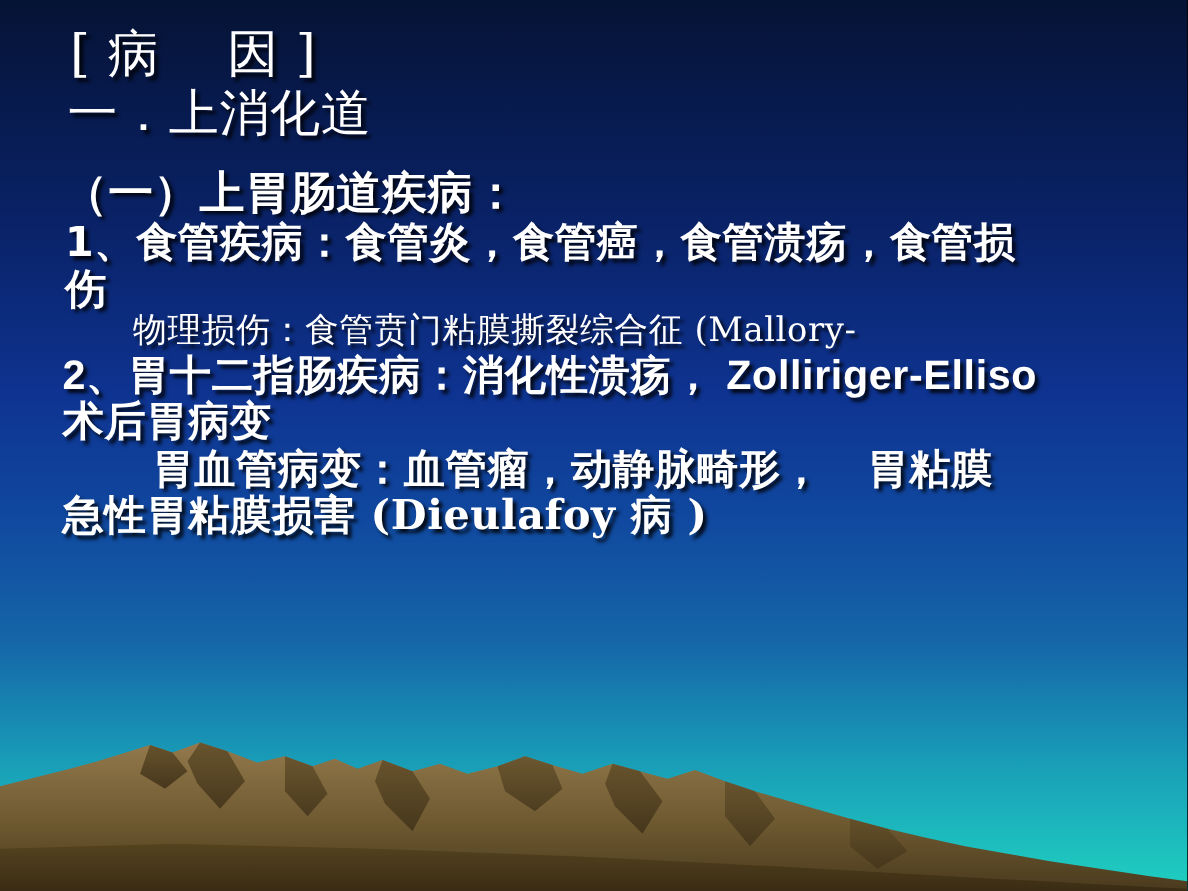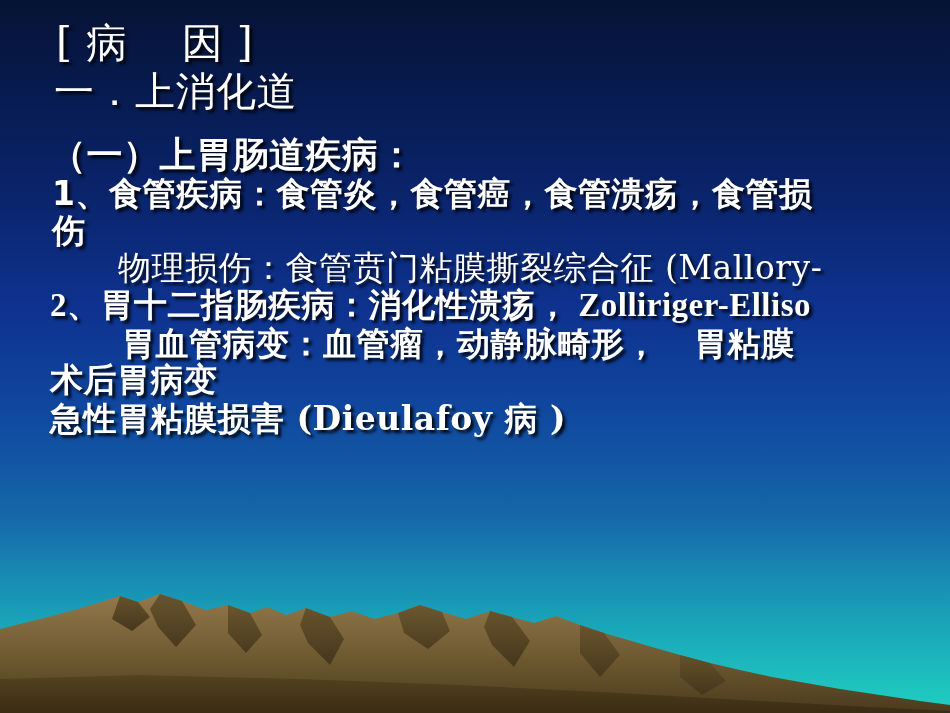--- a/index.html
+++ b/index.html
@@ -90,34 +90,34 @@
   .l-body {
     font-size: 33px;
     font-weight: 700;
     line-height: 1.12;
     padding-left: 42px;
     font-family: "DejaVu Sans", "Liberation Sans", sans-serif;
   }
 
   
   .l-serif {
-    font-size: 33px;
+    font-size: 27px;
     font-weight: 400;
     line-height: 1.12;
     padding-left: 42px;
     font-family: "DejaVu Serif", "Liberation Serif", serif;
   }
 
   
   .l-bold {
     font-size: 33px;
     font-weight: 700;
     line-height: 1.14;
     padding-left: 40px;
-    font-family: Liberation Serif, serif;
+    font-family: Liberation Sans, sans-serif;
   }
 
   
   .l-bserif {
     font-size: 33px;
     font-weight: 700;
     line-height: 1.14;
     padding-left: 40px;
     font-family: "DejaVu Serif", "Liberation Serif", serif;
   }
@@ -175,21 +175,21 @@
 
     <div class="line l-body">伤</div>
 
     <div class="line l-serif">      物理损伤：食管贲门粘膜撕裂综合征 (Mallory-</div>
 
 
 
     <div class="line l-bold">2、胃十二指肠疾病：消化性溃疡， Zolliriger-Elliso</div>
 
 
+    <div class="line l-bold">术后胃病变</div>
+
     <div class="line l-bserif">      胃血管病变：血管瘤，动静脉畸形，   胃粘膜</div>
-
-    <div class="line l-bold">术后胃病变</div>
 
     <div class="line l-bserif">急性胃粘膜损害 (Dieulafoy 病 )</div>
 
 
   </div>
 </div>
 
 </body></html>

